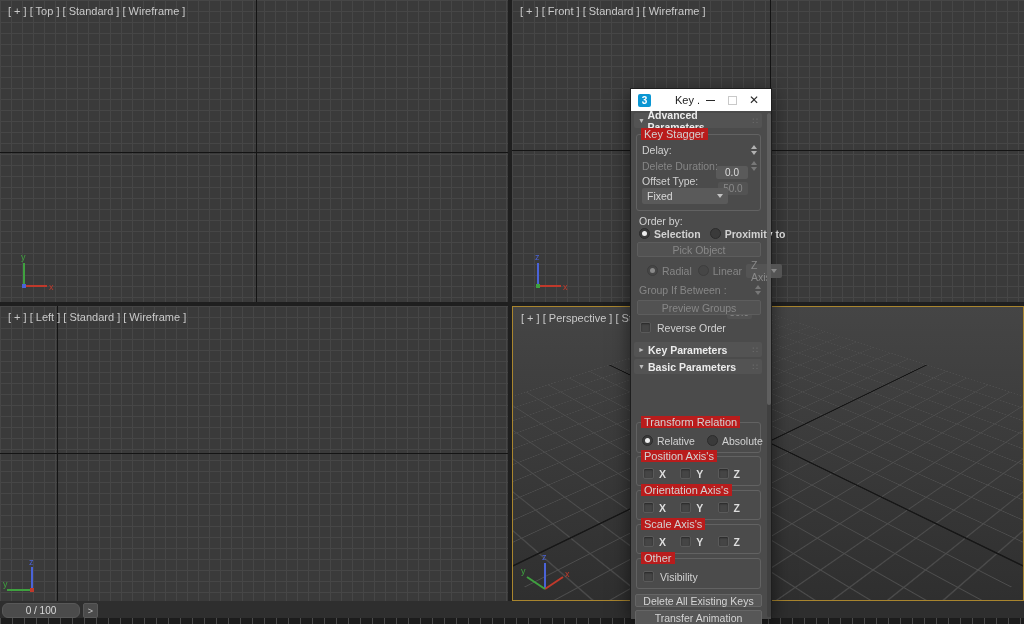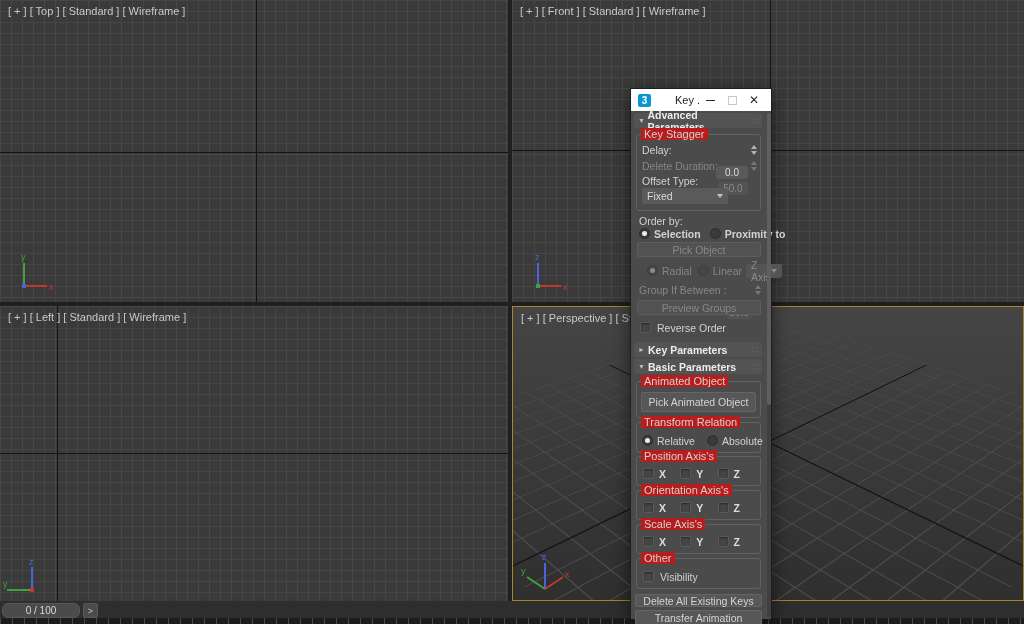--- a/index.html
+++ b/index.html
@@ -267,24 +267,20 @@
       <span>Key Parameters</span>
       <span class="handle">∷</span>
     </div>
 
     <div class="rollout" style="top:248px;">
       <span class="arr" style="font-size:7px;">▼</span>
       <span>Basic Parameters</span>
       <span class="handle">∷</span>
     </div>
 
-    <div class="group" style="top:270px;height:37px;">
-      <span class="legend">Animated Object</span>
-      <div class="btn" style="top:10px;left:4px;right:4px;height:20px;">Pick Animated Object</div>
-    </div>
 
     <div class="group" style="top:311px;height:31px;">
       <span class="legend">Transform Relation</span>
       <div class="row" style="top:11px;left:5px;right:4px;height:13px;gap:4px;">
         <span class="radio on">
             <span class="dot"></span>
           </span>
         <span class="lab">Relative</span>
         <span class="radio" style="margin-left:8px;">
             <span class="dot"></span>

